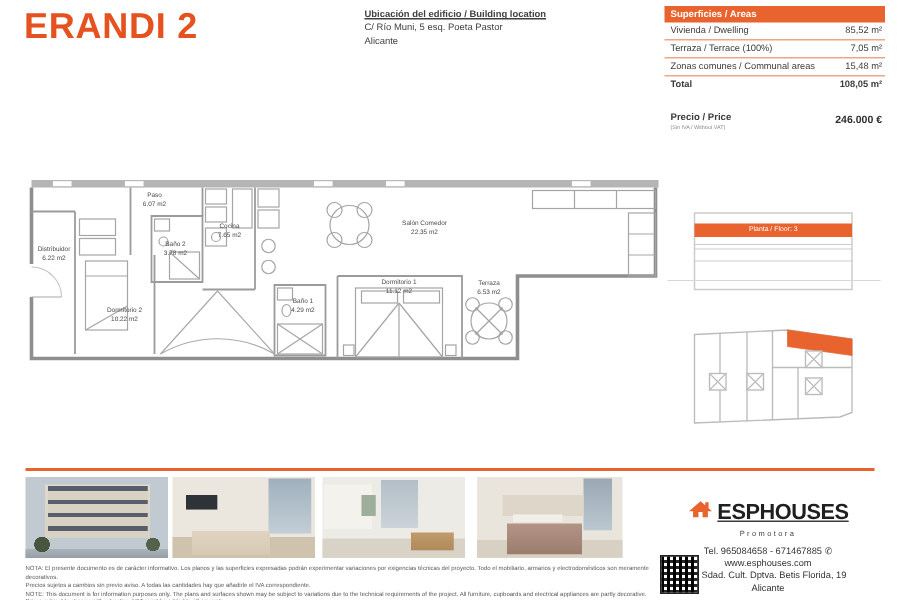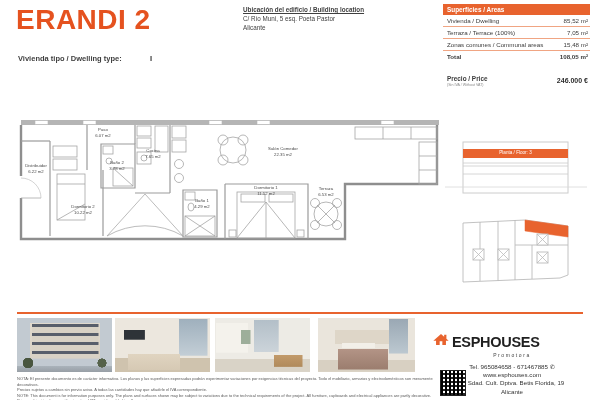--- a/index.html
+++ b/index.html
@@ -1,19 +1,19 @@
 <!DOCTYPE html>
 <html><head>
 <meta charset="utf-8">
 <style>
   html,body{margin:0;padding:0;background:#e9e9e9;font-family:"Liberation Sans",sans-serif;}
   .page{position:relative;width:600px;height:400px;background:#ffffff;overflow:hidden;color:#3c3c3c;}
 
   
-  .title{position:absolute;left:16px;top:4px;font-size:28px;font-weight:bold;color:#e5521f;letter-spacing:.5px;}
+  .title{position:absolute;left:16px;top:4px;font-size:24px;font-weight:bold;color:#e5521f;letter-spacing:.5px;}
   .spec-row{position:absolute;left:18px;font-size:7.5px;font-weight:bold;color:#3f3f3f;}
   .spec-row .val{position:absolute;left:132px;font-weight:bold;color:#2e2e2e;}
   #row-floor{top:38px;width:200px;}
   #row-type{top:54px;width:200px;}
 
   .location{position:absolute;left:243px;top:5px;width:190px;font-size:6.3px;color:#3f3f3f;line-height:9px;}
   .location .loc-title{font-weight:bold;text-decoration:underline;}
 
   .areas{position:absolute;left:443px;top:4px;width:147px;font-size:6.2px;color:#3c3c3c;}
   .areas-header{background:#e8632e;color:#fff;font-weight:bold;font-size:6.4px;padding:2px 0 2px 4px;}
@@ -71,41 +71,37 @@
       linear-gradient(0deg,#9b7d6e,#b39486),
       linear-gradient(0deg,#ded6c8,#ded6c8),
       linear-gradient(180deg,#9aa8b4,#bcc8d0),
       linear-gradient(0deg,#d8d0c2,#d8d0c2);
     background-size:34% 10%,52% 38%,56% 26%,20% 64%,100% 22%;
     background-position:38% 52%,42% 92%,40% 30%,92% 6%,0 100%;}
 
   .disclaimer{position:absolute;left:17px;top:376px;width:420px;font-size:4px;line-height:5.6px;color:#5a5a5a;}
 
   .brandbox{position:absolute;left:432px;top:332px;width:160px;text-align:center;}
-  .brand-row{display:flex;align-items:center;justify-content:flex-start;gap:2px;}
+  .brand-row{display:flex;align-items:center;justify-content:center;gap:2px;text-decoration:underline;}
   .brand-name{font-size:14.5px;font-weight:bold;color:#1f1f1f;letter-spacing:-.3px;}
   .brand-sub{font-size:5px;letter-spacing:1.6px;color:#444;margin-top:1px;}
   .contact{font-size:6.2px;color:#333;line-height:8.2px;margin-top:5px;}
   .wa{font-size:6px;color:#333;}
   .qr{position:absolute;left:440px;top:370px;width:24px;height:24px;border:1px solid #222;
     background:
       repeating-linear-gradient(0deg,rgba(0,0,0,.85) 0 2px,transparent 2px 4px),
       repeating-linear-gradient(90deg,#000 0 2px,#fff 2px 4px);}
 </style>
 </head>
 <body>
 
 <div class="page">
 
   <div class="title">ERANDI 2</div>
 
-  <div class="spec-row" id="row-type">
-    <span>Vivienda tipo / Dwelling type:</span>
-    <span class="val">I</span>
-  </div>
 
   <div class="location">
     <div class="loc-title">Ubicación del edificio / Building location</div>
     <div>C/ Río Muni, 5 esq. Poeta Pastor</div>
     <div>Alicante</div>
   </div>
 
   <div class="areas">
     <div class="areas-header">Superficies / Areas</div>
     <div class="area-row">

